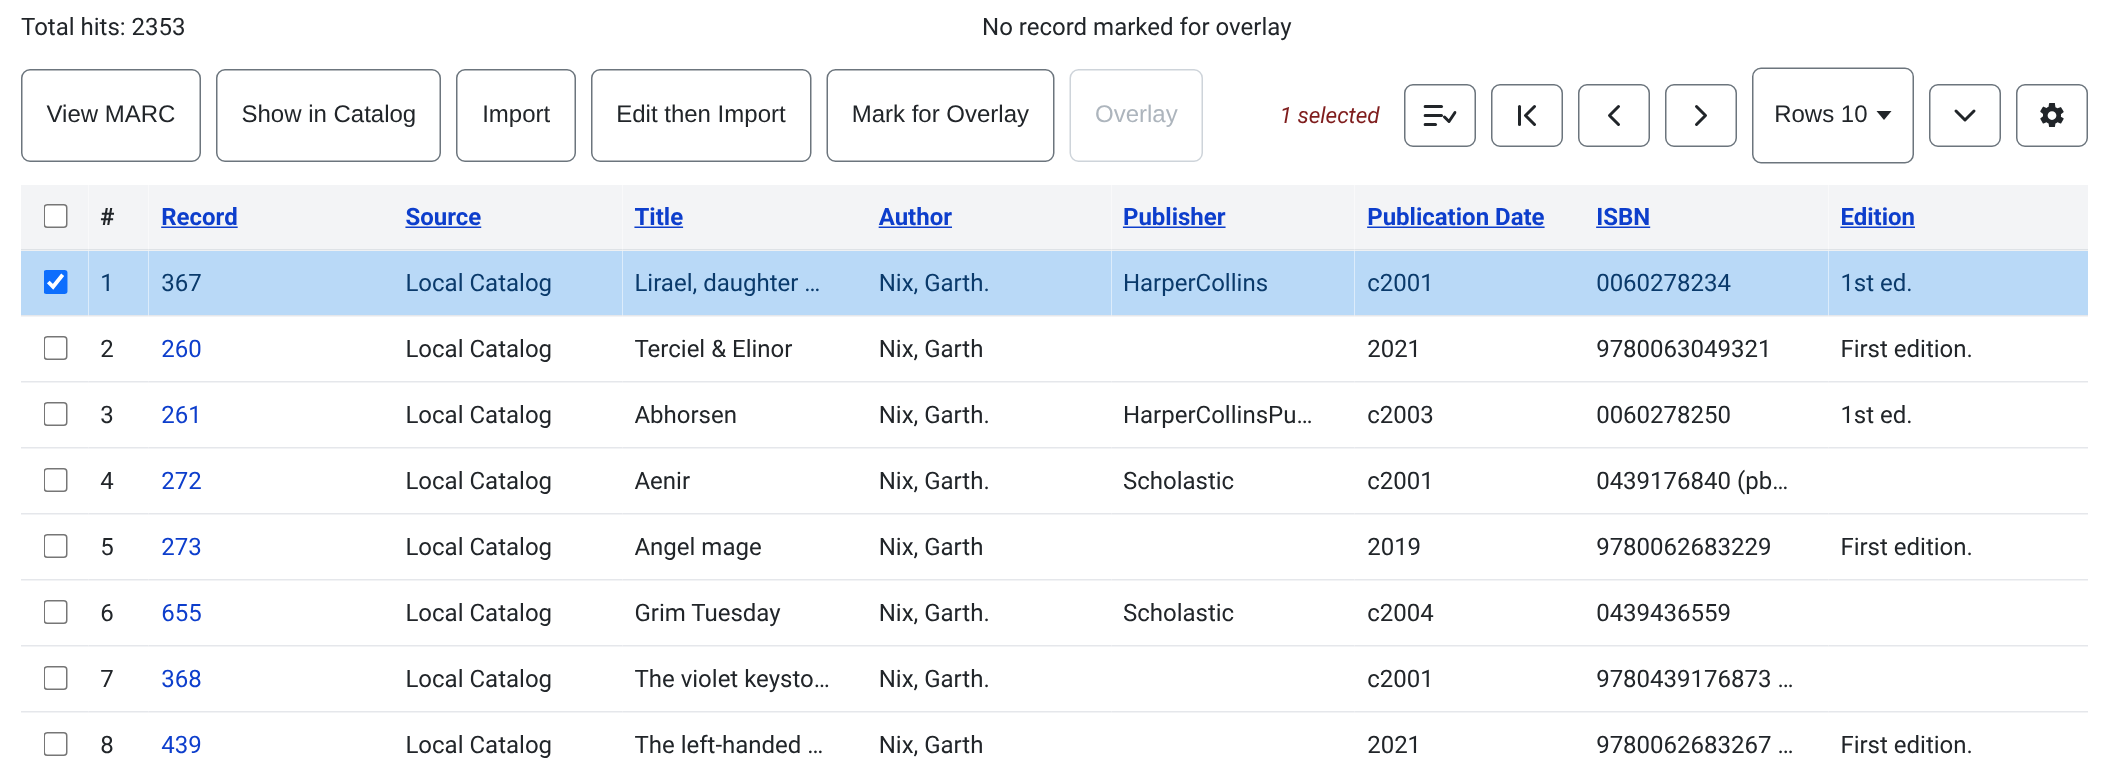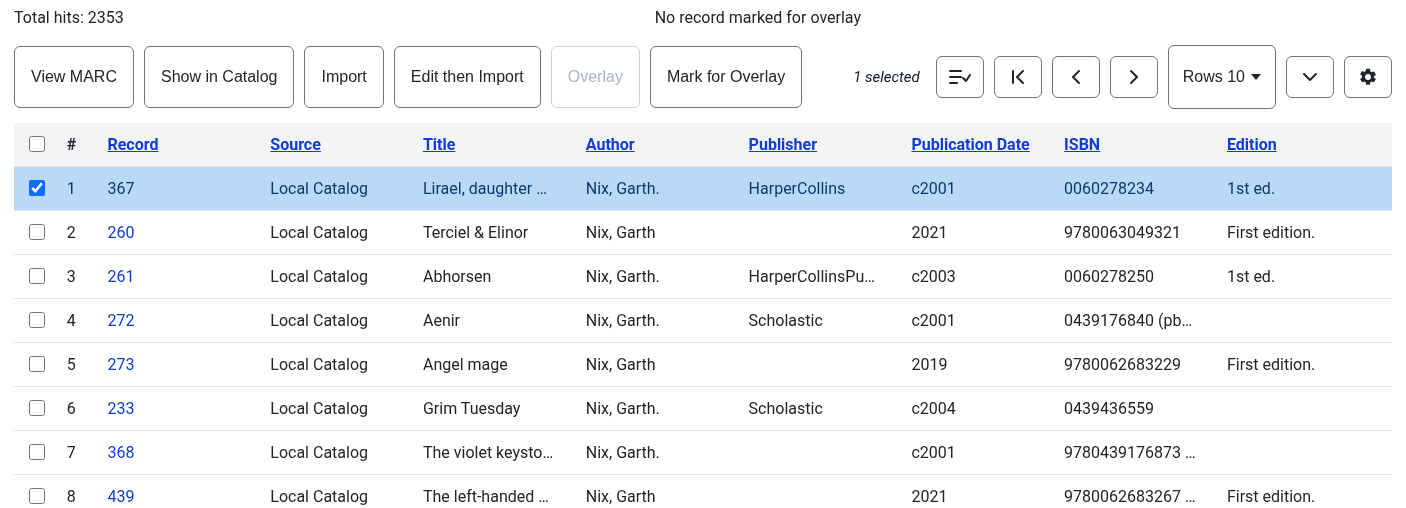--- a/index.html
+++ b/index.html
@@ -41,21 +41,21 @@
   }
   .btn.disabled {
     color: #adb5bd;
     border-color: #ced4da;
     cursor: default;
   }
   .spacer { flex: 1 1 auto; }
   .selected-text {
     font-style: italic;
     font-size: 15px;
-    color: #0f172a;
+    color: #7f1d1d;
     margin-right: 6px;
   }
   .icon-btn {
     width: 48px;
     height: 42px;
     padding: 0;
   }
   .rows-btn { padding: 22px 14px; }
   .caret-down {
     display: inline-block;
@@ -133,22 +133,22 @@
 <div class="info-row">
   <div class="info-left">Total hits: 2353</div>
   <div class="info-center">No record marked for overlay</div>
 </div>
 
 <div class="toolbar">
   <button class="btn">View MARC</button>
   <button class="btn">Show in Catalog</button>
   <button class="btn">Import</button>
   <button class="btn">Edit then Import</button>
+  <button class="btn">Mark for Overlay</button>
   <button class="btn disabled">Overlay</button>
-  <button class="btn">Mark for Overlay</button>
   <div class="spacer"></div>
   <span class="selected-text">1 selected</span>
 
   <button class="btn icon-btn">
     <svg width="22" height="18" viewBox="0 0 22 18" fill="none" stroke="#212529" stroke-width="2" stroke-linecap="round">
       <line x1="1" y1="3" x2="12" y2="3"></line>
         <line x1="1" y1="9" x2="12" y2="9"></line>
         <line x1="1" y1="15" x2="8" y2="15"></line>
       <polyline points="14,10 17,13 21,7" stroke-linejoin="round"></polyline>
     </svg>
@@ -269,21 +269,21 @@
         <td>Angel mage</td>
         <td>Nix, Garth</td>
         <td></td>
         <td>2019</td>
         <td>9780062683229</td>
         <td>First edition.</td>
       </tr>
       <tr>
         <td class="cb-cell"><input type="checkbox" style=""></td>
         <td class="num-cell">6</td>
-        <td><a class="record-link">233</a></td>
+        <td><a class="record-link">655</a></td>
         <td>Local Catalog</td>
         <td>Grim Tuesday</td>
         <td>Nix, Garth.</td>
         <td>Scholastic</td>
         <td>c2004</td>
         <td>0439436559</td>
         <td></td>
       </tr>
       <tr>
         <td class="cb-cell"><input type="checkbox" style=""></td>

